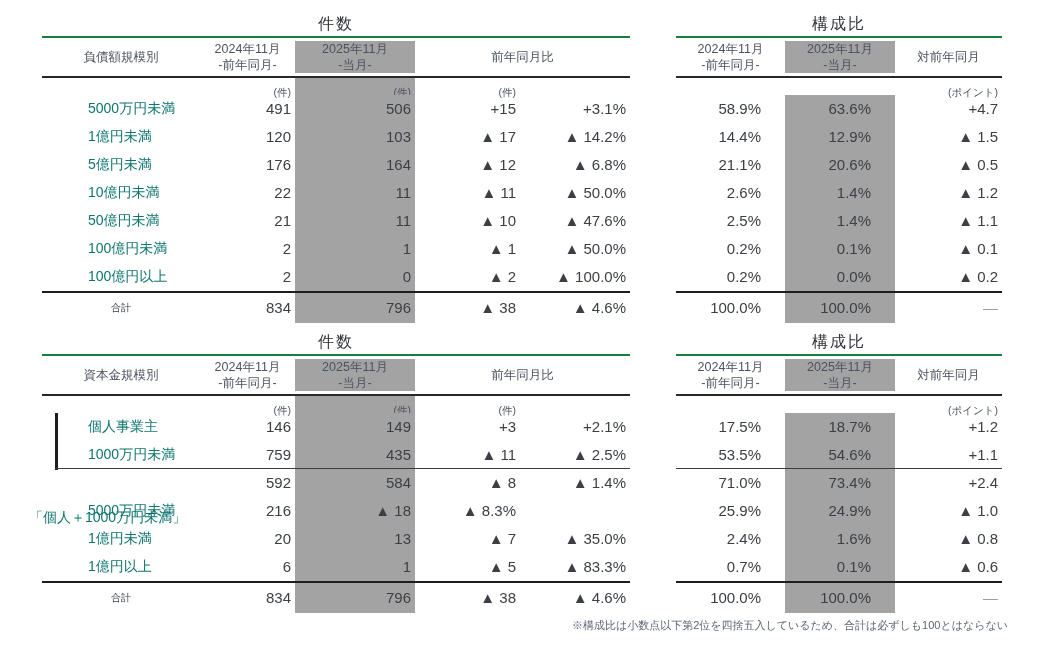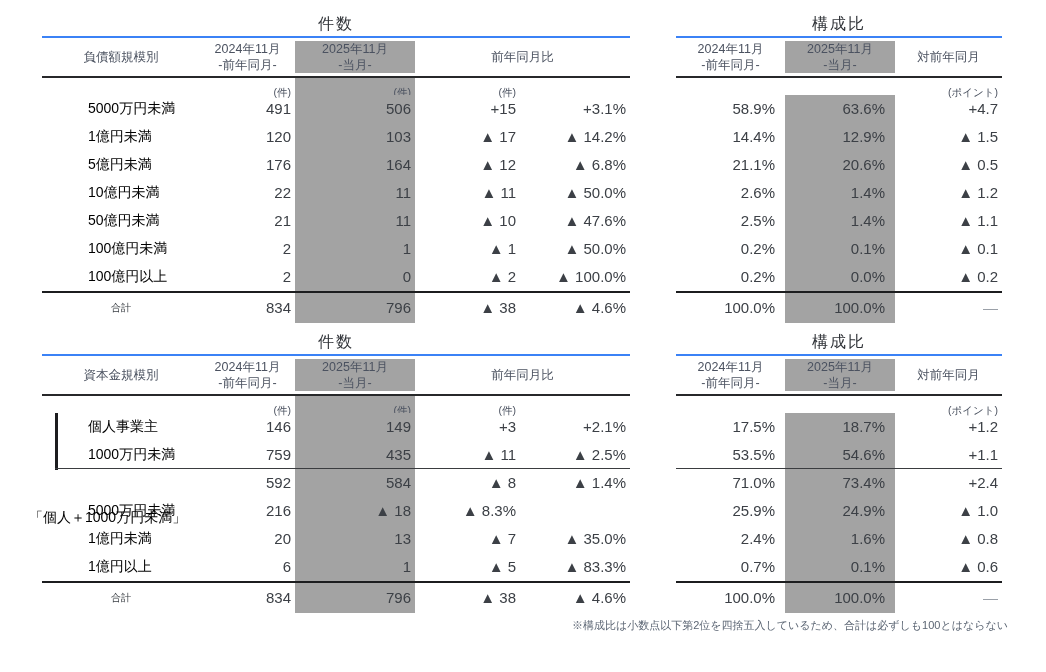--- a/index.html
+++ b/index.html
@@ -7,21 +7,21 @@
          font-family:"Liberation Sans", sans-serif; }
   .page { position:relative; width:1046px; height:672px; background:#fff; overflow:hidden; }
   .group { position:absolute; display:flex; }
   .g1 { left:42px; top:12px; }
   .g2 { left:42px; top:330px; }
   .blk { position:relative; }
   .blk-left  { width:588px; }
   .blk-right { width:326px; margin-left:46px; }
 
   .title { height:26px; line-height:23px; text-align:center; font-size:16px;
-           color:#303338; letter-spacing:2px; border-bottom:2px solid #3b82f6; }
+           color:#303338; letter-spacing:2px; border-bottom:2px solid #15803d; }
 
   .hdr { display:grid; height:40px; border-bottom:2.5px solid #27282a;
          align-items:center; text-align:center; font-size:12.5px; color:#4b5260; }
   .hdr-left  { grid-template-columns:158px 95px 120px 215px; }
   .hdr-right { grid-template-columns:109px 110px 107px; }
   .two { line-height:1.3; }
 
   .units { display:grid; height:17px; align-items:center;
            font-size:10.5px; color:#4b5260; }
   .units-left  { grid-template-columns:158px 95px 120px 105px 110px; }
@@ -29,22 +29,22 @@
 
   .lrow { display:grid; grid-template-columns:158px 95px 120px 105px 110px;
           height:28px; align-items:center; }
   .rrow { display:grid; grid-template-columns:109px 110px 107px;
           height:28px; align-items:center; }
   .trow { border-top:2.5px solid #1c1d1f; height:30px; }
 
   .num { text-align:right; padding-right:4px; font-size:15px; color:#3c4046;
          height:100%; line-height:28px; }
   .trow .num { line-height:30px; }
-  .rnum { padding-right:10px; }
-  .lab { padding-left:46px; font-size:14px; color:#000000; }
+  .rnum { padding-right:24px; }
+  .lab { padding-left:46px; font-size:14px; color:#0f766e; }
   .tlab { text-align:center; font-size:10px; color:#3c4046; }
   .hl { background:#a3a3a3; }
   .dash { color:#9aa0a8; }
 
   .unindent .lab { padding-left:0; margin-left:-13px;margin-top:40px; }
 
   .rule-after { position:relative; }
   .lrow.rule-after::after { content:""; position:absolute; left:13px; right:0;
         bottom:0; border-bottom:1.3px solid #3a3c3f; }
   .rrow.rule-after::after { content:""; position:absolute; left:0; right:0;

